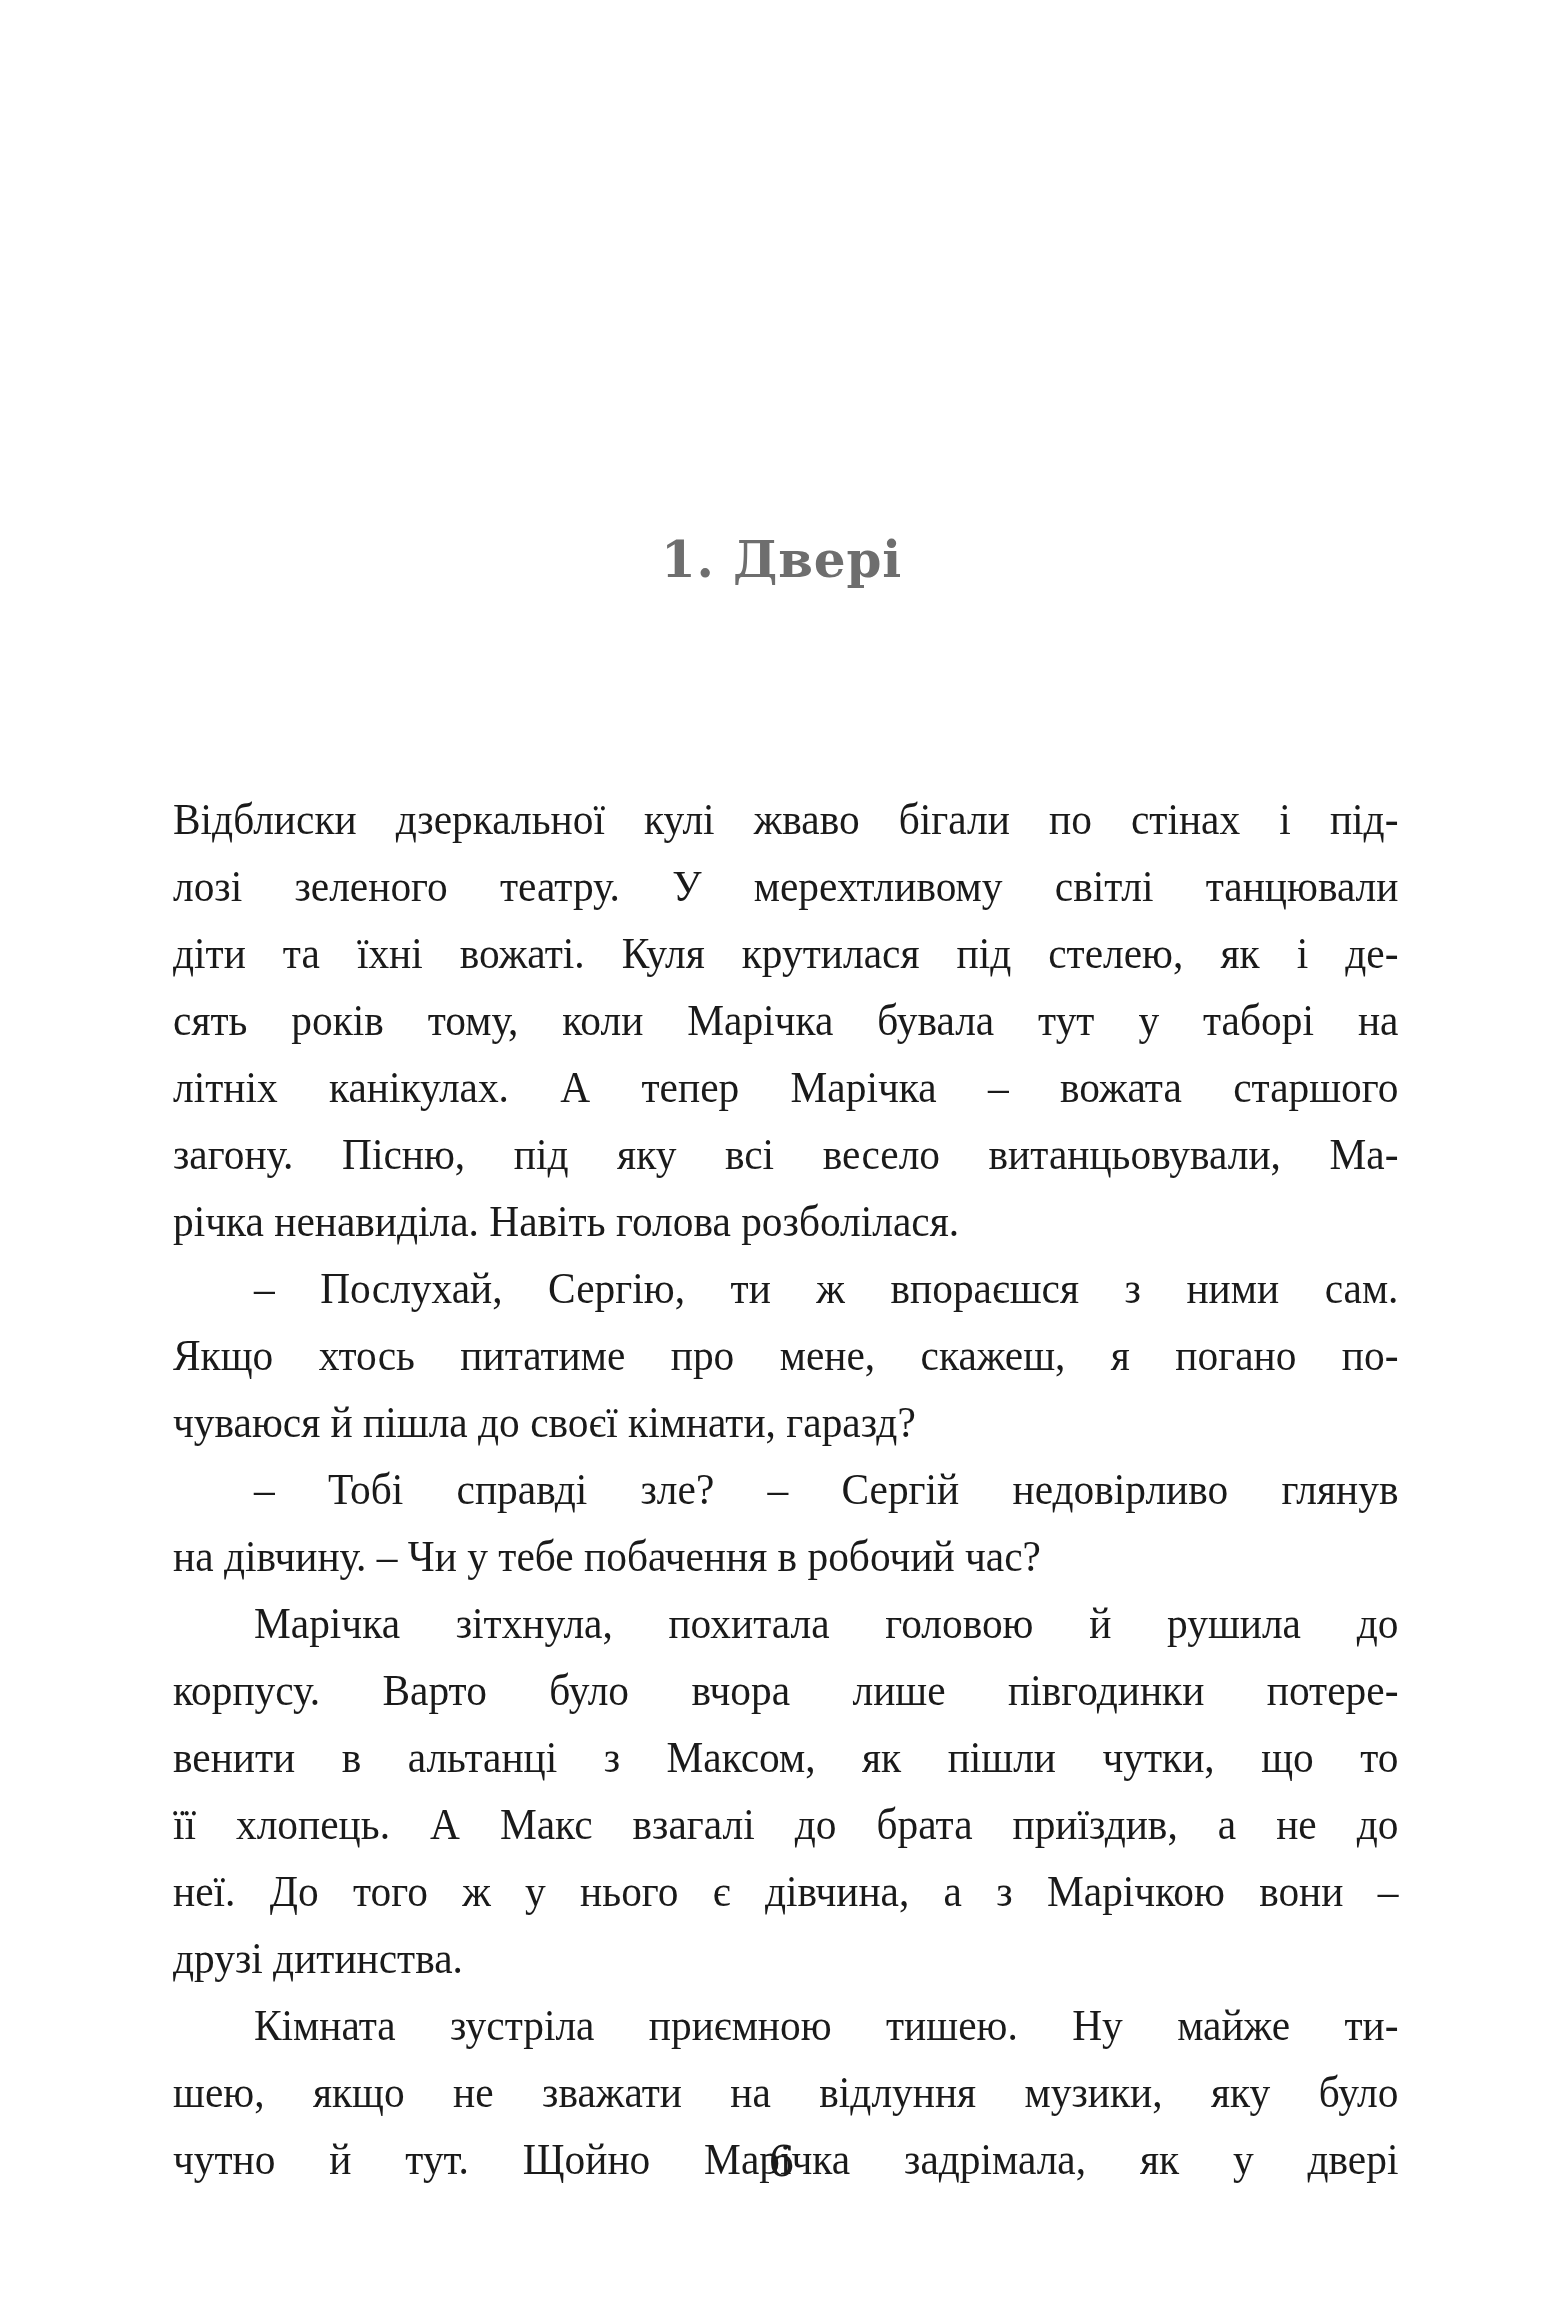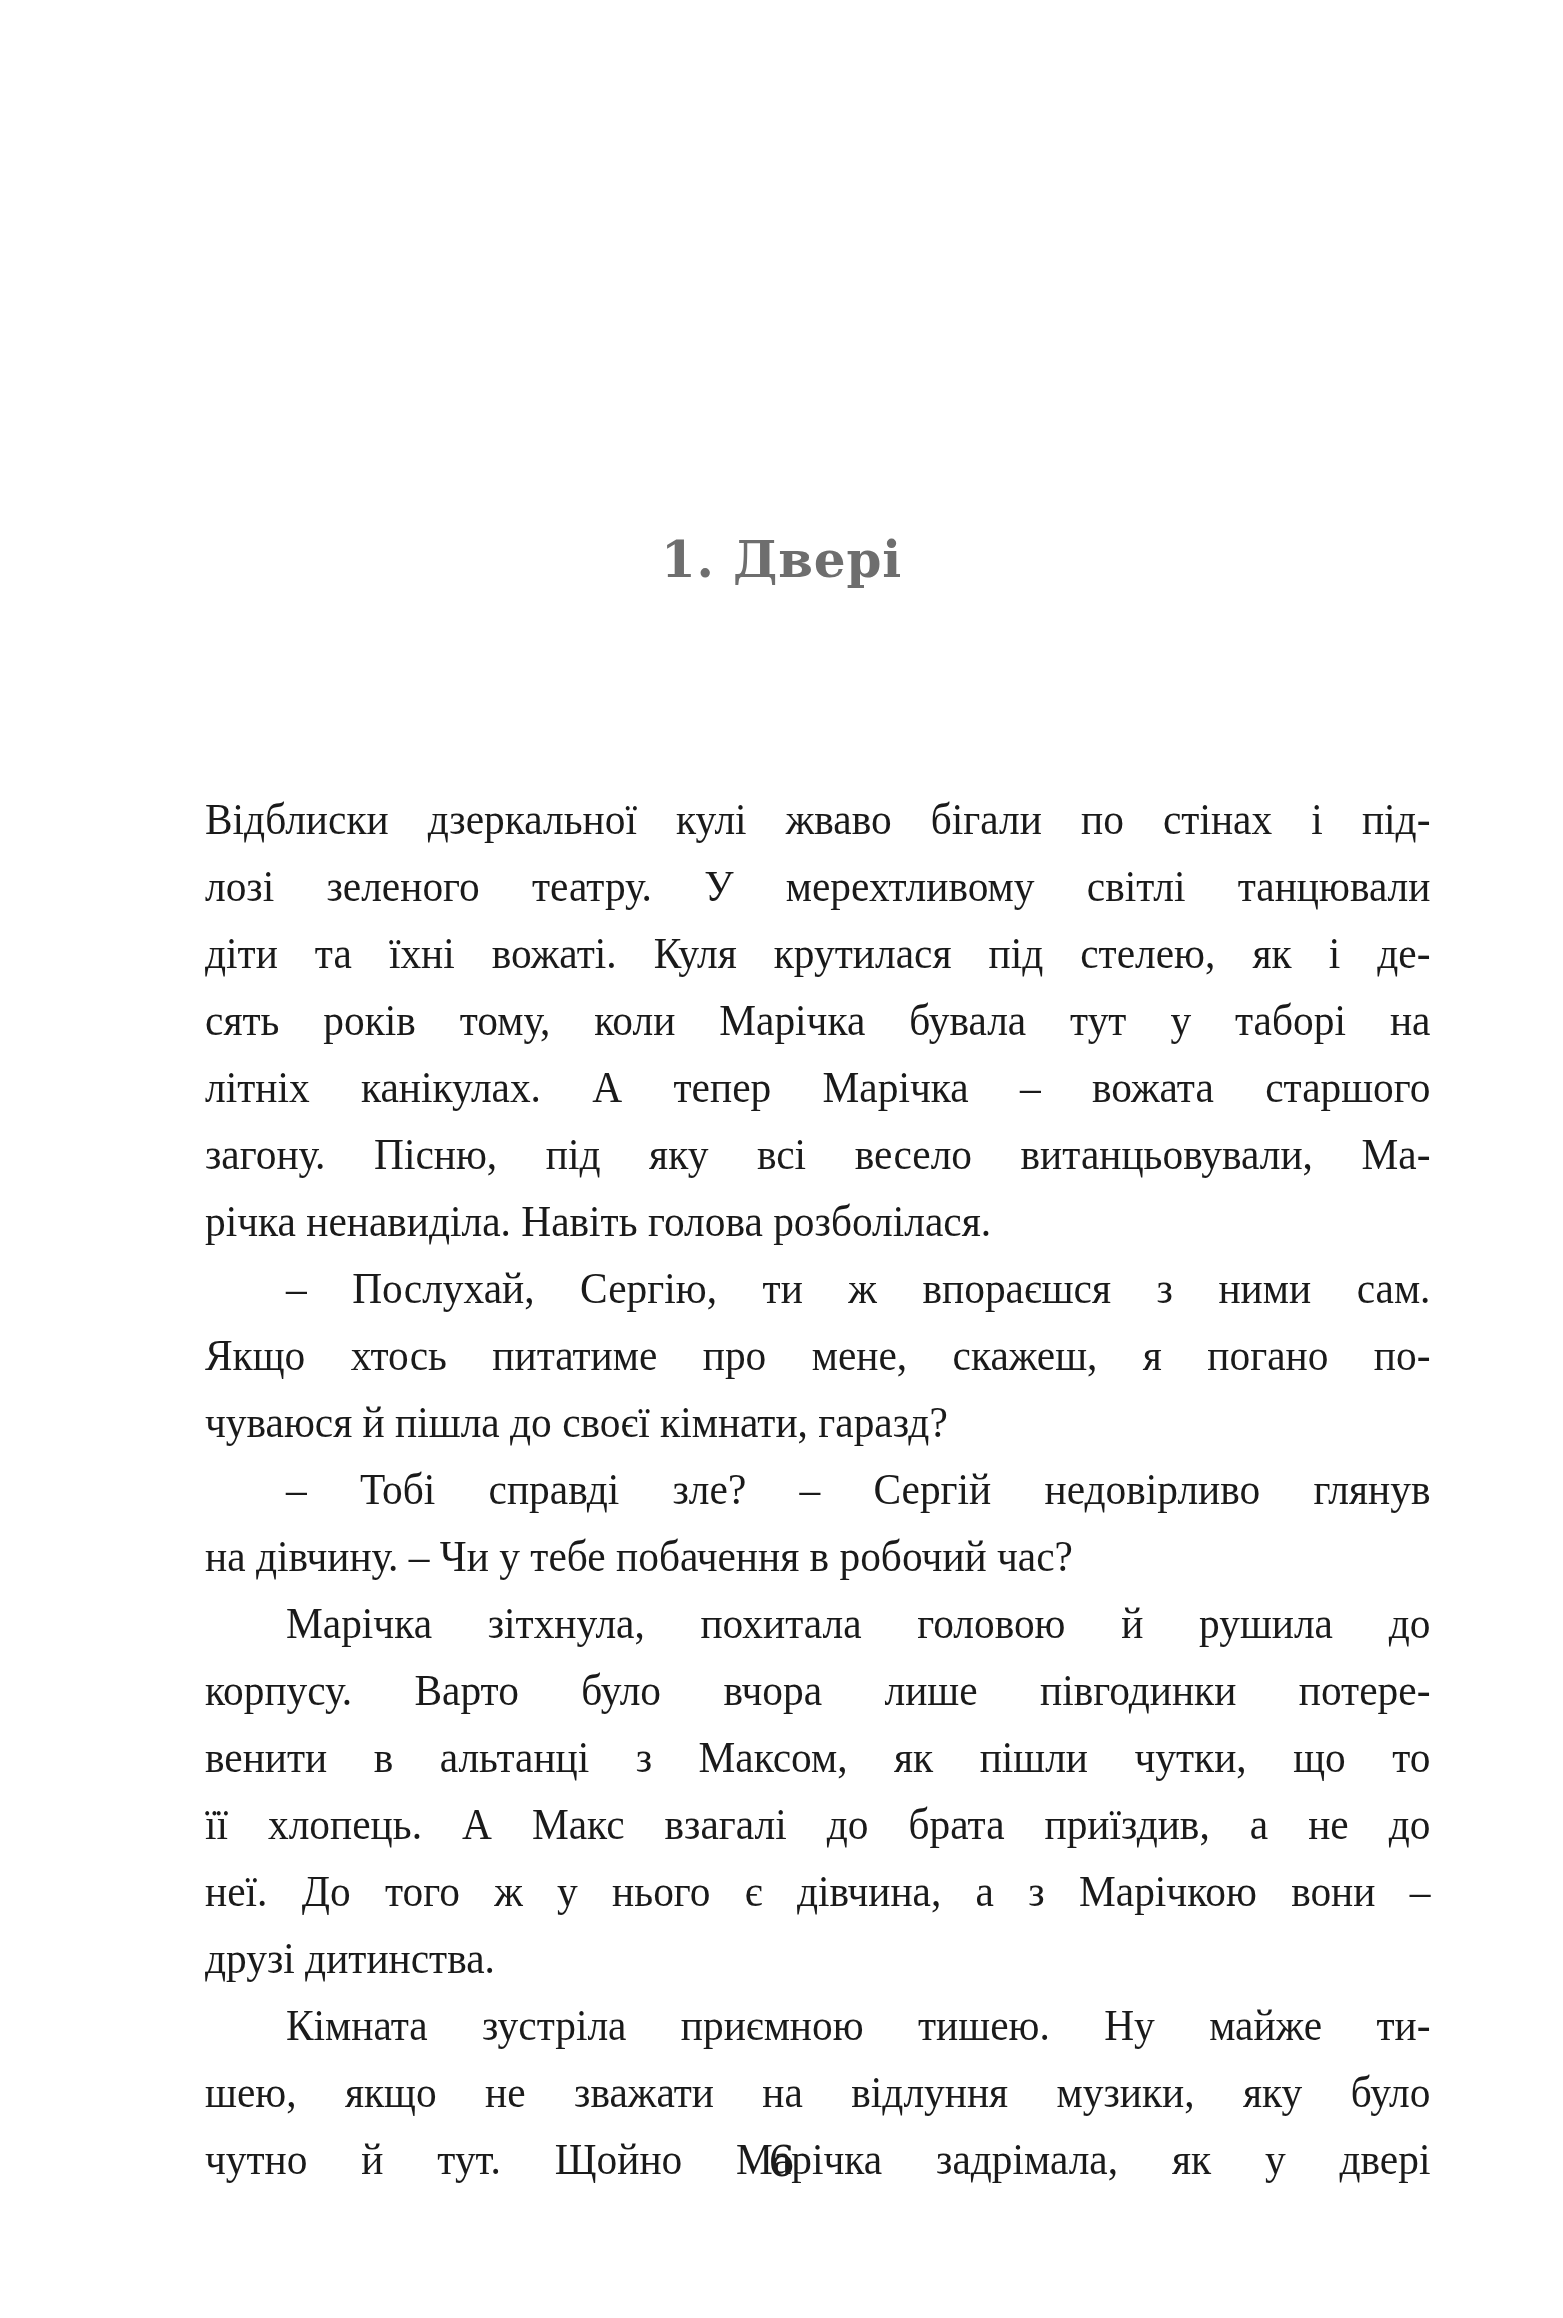--- a/index.html
+++ b/index.html
@@ -34,21 +34,20 @@
       font-size: 50px;
       line-height: 65px;
       color: #6e6e6e;
       letter-spacing: 0.8px;
     }
     .body-text {
       position: absolute;
       left: 173px;
       top: 786px;
       width: 1225px;
-      margin-left: 32px;
     }
     .line {
       display: block;
       height: 67px;
       line-height: 67px;
       font-family: "Liberation Serif", serif;
       font-size: 45px;
       white-space: nowrap;
       color: #1a1a1a;
       text-align: justify;

